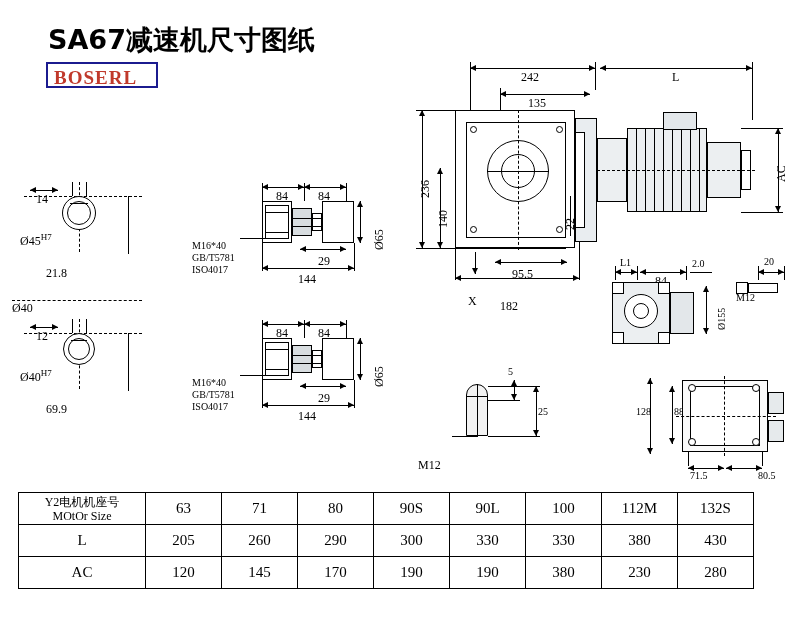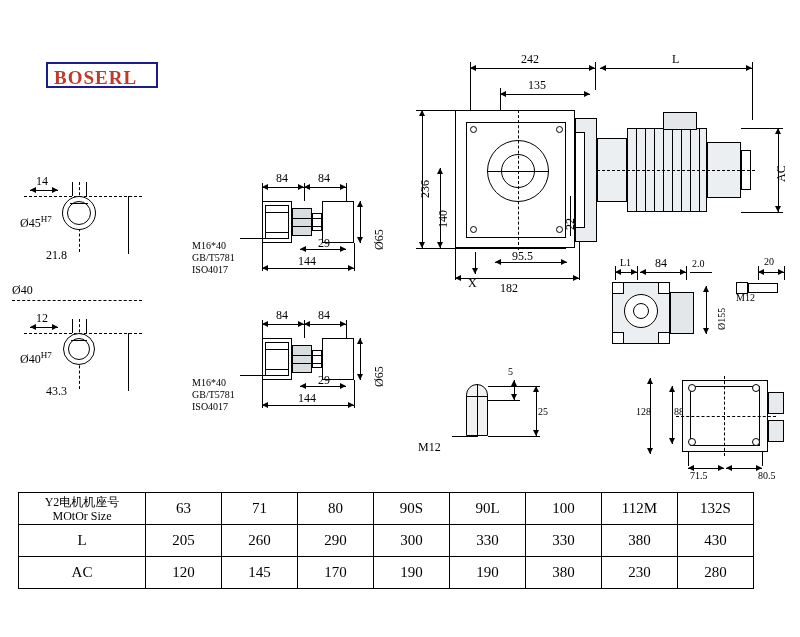--- a/index.html
+++ b/index.html
@@ -10,21 +10,21 @@
   .title{position:absolute;left:48px;top:22px;font-size:27px;font-weight:bold;font-family:"DejaVu Sans",sans-serif;letter-spacing:0px;white-space:nowrap;}
   .logo-box{position:absolute;left:46px;top:62px;width:112px;height:26px;border:2px solid #1b1b8f;box-sizing:border-box;background:#fff;}
   .logo-text{position:absolute;left:6px;top:3px;font-size:19px;font-weight:bold;font-family:"Liberation Serif",serif;color:#c0392b;letter-spacing:1px;}
 
   
   .ln{position:absolute;background:#000;}
   .hln{height:1px;}
   .vln{width:1px;}
   .dash-h{position:absolute;height:0;border-top:1px dashed #000;}
   .dash-v{position:absolute;width:0;border-left:1px dashed #000;}
-  .lbl{position:absolute;font-size:12px;font-family:"Liberation Serif",serif;white-space:nowrap;}
+  .lbl{position:absolute;font-size:12px;font-family:"Liberation Serif",serif;white-space:nowrap;margin-top:18px;}
   .lbl-s{position:absolute;font-size:10px;font-family:"Liberation Serif",serif;white-space:nowrap;}
   .lbl-v{position:absolute;font-size:12px;font-family:"Liberation Serif",serif;white-space:nowrap;transform:rotate(-90deg);transform-origin:left top;}
   .lbl-vs{position:absolute;font-size:10px;font-family:"Liberation Serif",serif;white-space:nowrap;transform:rotate(-90deg);transform-origin:left top;}
   .rect{position:absolute;border:1px solid #000;box-sizing:border-box;background:#fff;}
   .rectf{position:absolute;border:1px solid #000;box-sizing:border-box;background:#eceff1;}
   .circ{position:absolute;border:1px solid #000;border-radius:50%;box-sizing:border-box;background:#fff;}
   .arrowL,.arrowR{position:absolute;width:0;height:0;border-top:3px solid transparent;border-bottom:3px solid transparent;}
   .arrowL{border-right:6px solid #000;}
   .arrowR{border-left:6px solid #000;}
   .arrowU,.arrowD{position:absolute;width:0;height:0;border-left:3px solid transparent;border-right:3px solid transparent;}
@@ -36,20 +36,21 @@
   .tbl td{border:1px solid #000;text-align:center;font-size:15px;height:29px;}
   .tbl td.hcell{font-size:12px;line-height:14px;padding:1px 4px;width:118px;}
   .tbl td.col{width:73px;}
   .tbl td.rowhdr{font-size:15px;}
 </style>
 </head>
 <body>
 
 <div class="root">
 
+  <div class="title">SA67减速机尺寸图纸</div>
   <div class="logo-box">
     <div class="logo-text">BOSERL</div>
   </div>
 
   <div>
 
     <div class="ln hln" style="left:30px;top:190px;width:28px;"></div>
     <div class="arrowL" style="left:30px;top:187px;"></div>
     <div class="arrowR" style="left:52px;top:187px;"></div>
     <div class="lbl" style="left:36px;top:174px;">14</div>
@@ -76,21 +77,21 @@
     <div class="arrowR" style="left:52px;top:324px;"></div>
     <div class="lbl" style="left:36px;top:311px;">12</div>
     <div class="ln vln" style="left:72px;top:319px;height:14px;"></div>
     <div class="ln vln" style="left:86px;top:319px;height:14px;"></div>
     <div class="dash-h" style="left:24px;top:333px;width:118px;"></div>
     <div class="dash-v" style="left:79px;top:319px;height:70px;"></div>
     <div class="circ" style="left:63px;top:333px;width:32px;height:32px;"></div>
     <div class="circ" style="left:68px;top:338px;width:22px;height:22px;"></div>
     <div class="ln hln" style="left:71px;top:340px;width:16px;"></div>
     <div class="lbl" style="left:20px;top:350px;">Ø40<span style="font-size:9px;vertical-align:super">H7</span></div>
-    <div class="lbl" style="left:46px;top:384px;">43.3</div>
+    <div class="lbl" style="left:46px;top:384px;">69.9</div>
     <div class="ln vln" style="left:128px;top:333px;height:58px;"></div>
   </div>
 
   <div>
 
     <div class="ln hln" style="left:262px;top:187px;width:42px;"></div>
     <div class="arrowL" style="left:262px;top:184px;"></div>
     <div class="arrowR" style="left:298px;top:184px;"></div>
     <div class="lbl" style="left:276px;top:171px;">84</div>
     <div class="ln hln" style="left:304px;top:187px;width:42px;"></div>

